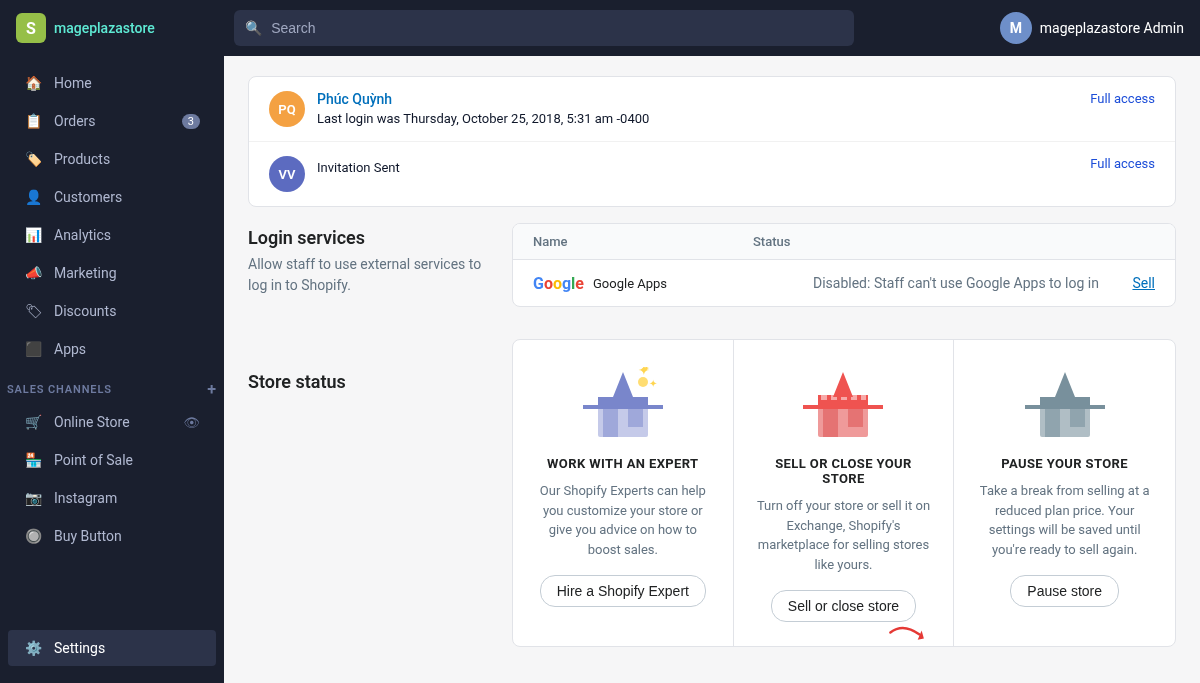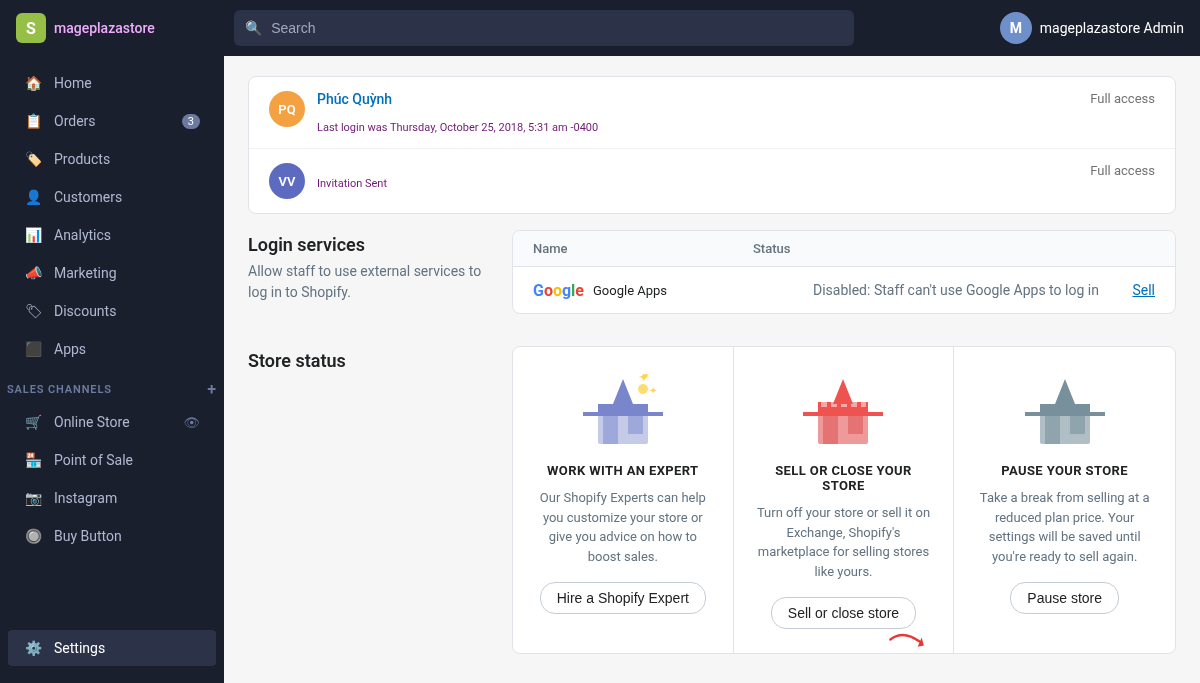--- a/index.html
+++ b/index.html
@@ -26,21 +26,21 @@
       background: #96bf48;
       border-radius: 6px;
       display: flex;
       align-items: center;
       justify-content: center;
       color: white;
       font-weight: bold;
       font-size: 16px;
     }
     .store-name {
-      color: #f0abfc;
+      color: #5eead4;
       font-size: 14px;
       font-weight: 500;
     }
     .search-bar {
       flex: 1;
       max-width: 620px;
       margin: 0 auto;
       display: flex;
       align-items: center;
       background: #2c3349;
@@ -181,22 +181,22 @@
       align-items: center;
       justify-content: center;
       color: white;
       font-size: 13px;
       font-weight: 600;
       flex-shrink: 0;
       margin-right: 12px;
     }
     .staff-info { flex: 1; }
     .staff-name { font-size: 14px; color: #006fbb; font-weight: 500; }
-    .staff-last-login { font-size: 11px; color: #701a75; margin-top: 14px; }
-    .staff-access { font-size: 13px; color: #737373; }
+    .staff-last-login { font-size: 13px; color: #0f172a; margin-top: 4px; }
+    .staff-access { font-size: 13px; color: #1d4ed8; }
     .login-services-title {
       font-size: 18px;
       font-weight: 600;
       color: #202223;
       margin-bottom: 6px;
     }
     .login-services-desc {
       font-size: 14px;
       color: #637381;
       line-height: 1.5;
@@ -239,20 +239,21 @@
     .g-yellow { color: #FBBC05; }
     .g-green { color: #34A853; }
     .service-name { font-size: 13px; color: #202223; }
     .service-status { flex: 1; font-size: 14px; color: #637381; }
     .edit-link { font-size: 14px; color: #006fbb; cursor: pointer; text-decoration: underline; }
     .store-status-title {
       font-size: 18px;
       font-weight: 600;
       color: #202223;
       margin-bottom: 12px;
+      margin-top: 28px;
     }
 
     .store-status-grid {
       display: grid;
       grid-template-columns: 1fr 1fr 1fr;
       gap: 0;
     }
     .store-option {
       padding: 24px 20px;
       text-align: center;

